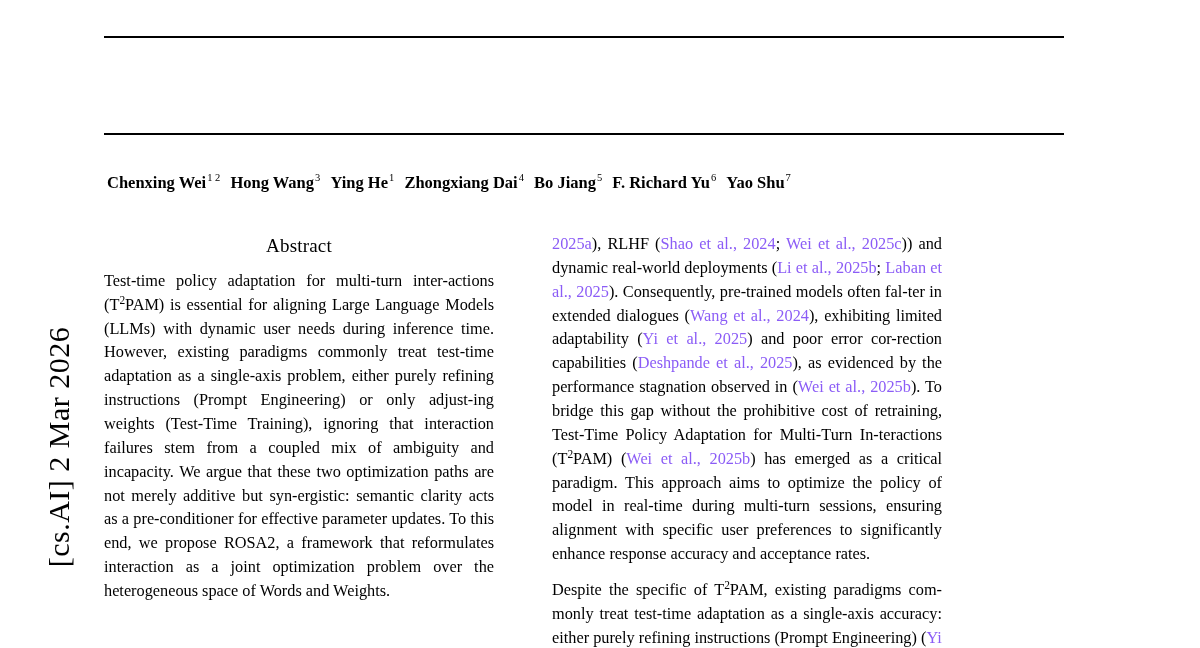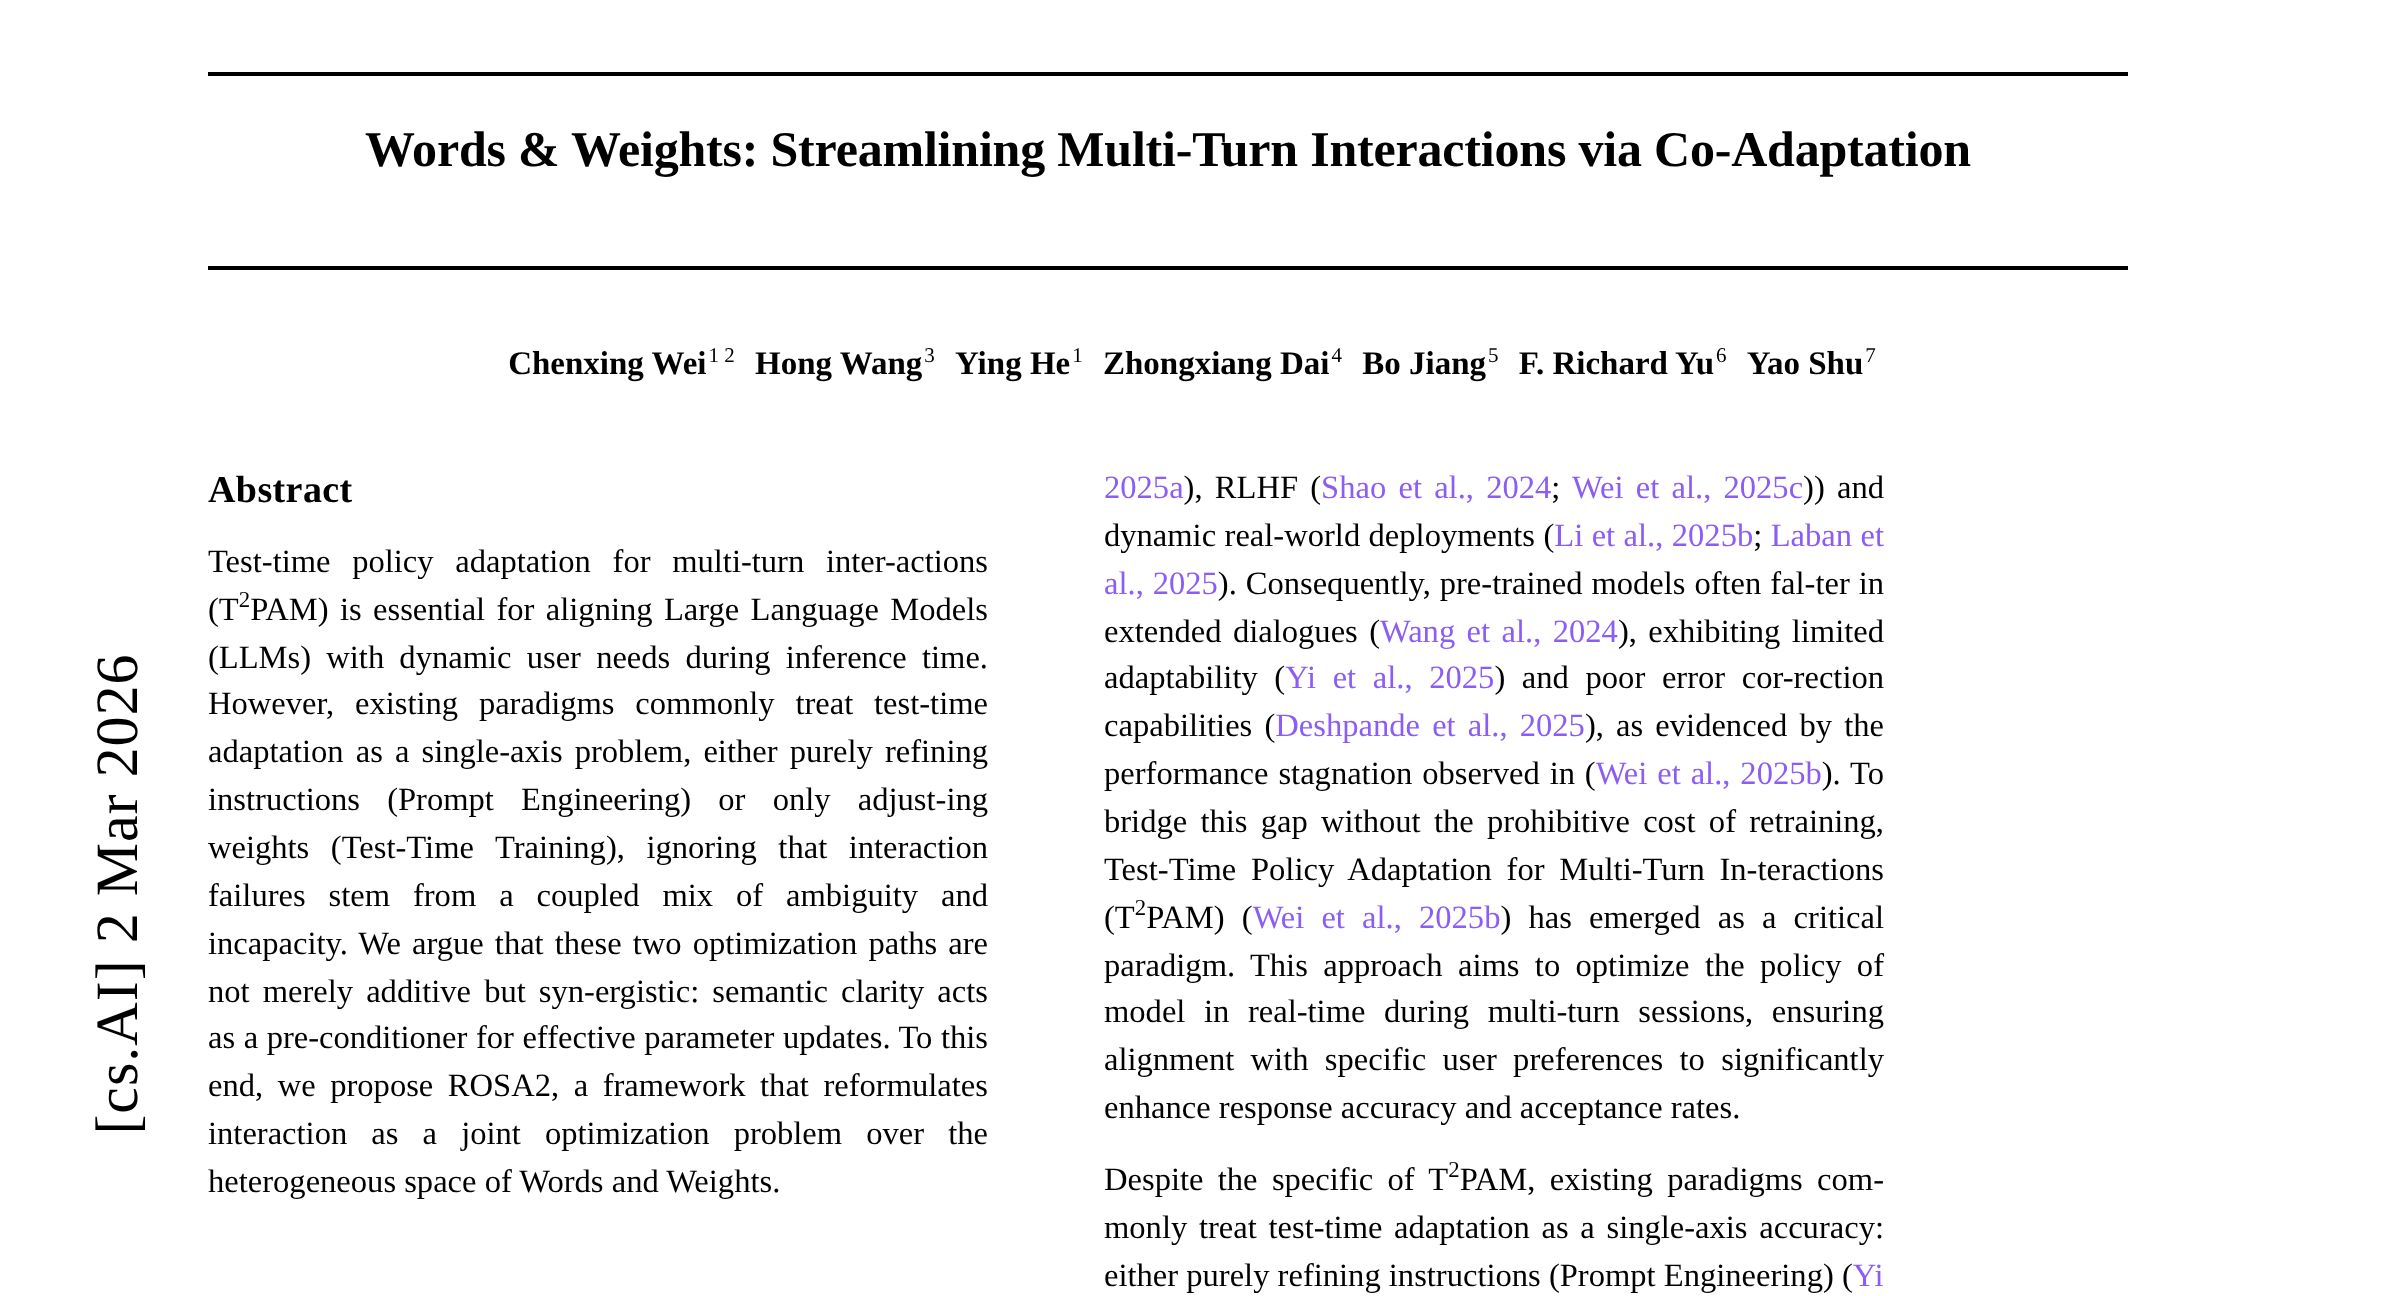--- a/index.html
+++ b/index.html
@@ -62,24 +62,24 @@
     top: 62px;
     width: 960px;
     text-align: center;
     font-size: 25px;
     font-weight: bold;
     font-family: "Liberation Serif", serif;
     letter-spacing: -0.1px;
   }
   .authors {
     position: absolute;
-    left: 12px;
+    left: 0;
     top: 172px;
     width: 960px;
-    text-align: center;
+    text-align: left;
     font-size: 16.5px;
     font-weight: bold;
   }
   .authors .author { white-space: nowrap; margin: 0 3px; }
   .authors sup {
     font-weight: normal;
     font-size: 10.5px;
     vertical-align: super;
     margin-left: 1px;
   }
@@ -93,23 +93,23 @@
   }
   .col {
     width: 390px;
     font-size: 16.3px;
     line-height: 1.465;
     text-align: justify;
     text-justify: inter-word;
     hyphens: manual;
   }
   .abstract-head {
-    text-align: left;
+    text-align: center;
     font-size: 19px;
-    font-weight: bold;
+    font-weight: normal;
     margin: 0 0 9px 0;
     letter-spacing: 0.2px;
   }
   .col p {
     margin: 0 0 12px 0;
   }
   .cite { color: #8b5cf6; }
   .it { }
   sup.sup { font-size: 0.7em; vertical-align: super; line-height: 0; }
 </style>
@@ -119,21 +119,20 @@
 <div class="page">
 
   <div class="arxiv-stamp">
     <div class="vtext">[cs.AI]  2 Mar 2026</div>
   </div>
 
   <div class="content">
 
     <div class="rule rule-top"></div>
 
-    <div class="title">Words &amp; Weights: Streamlining Multi-Turn Interactions via Co-Adaptation</div>
 
     <div class="rule rule-bottom"></div>
 
     <div class="authors">
       <span class="author"><span>Chenxing Wei</span><sup>1 2</sup></span>
       <span class="author"><span>Hong Wang</span><sup>3</sup></span>
       <span class="author"><span>Ying He</span><sup>1</sup></span>
       <span class="author"><span>Zhongxiang Dai</span><sup>4</sup></span>
       <span class="author"><span>Bo Jiang</span><sup>5</sup></span>
       <span class="author"><span>F. Richard Yu</span><sup>6</sup></span>

